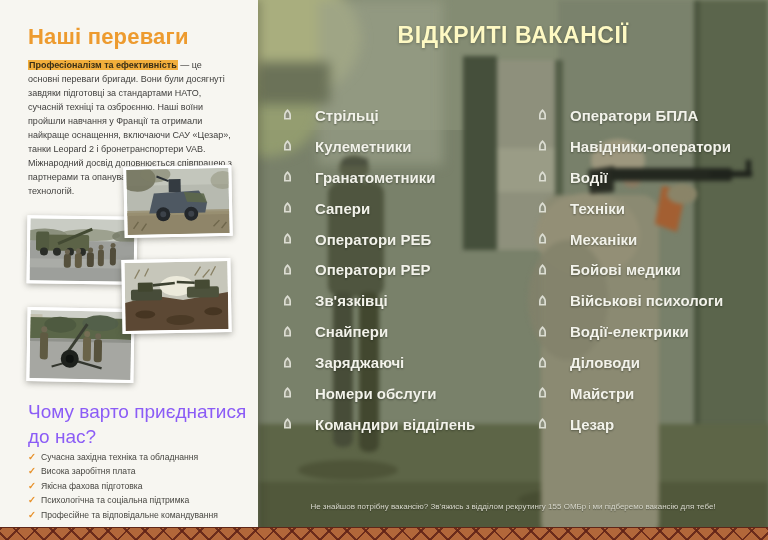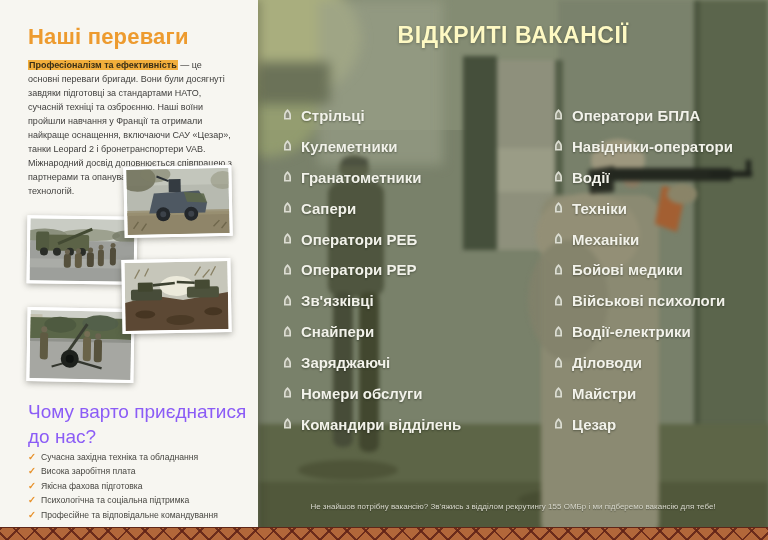--- a/index.html
+++ b/index.html
@@ -36,22 +36,22 @@
   .right-panel { position:absolute; left:258px; top:0; width:510px; height:540px;
                  overflow:hidden; background:#79816a; }
   .scene { position:absolute; inset:0; width:510px; height:540px; }
   .blur2 { filter:blur(2px); } .blur6 { filter:blur(6px); }
 
   .vac-title { position:absolute; left:0; top:22px; width:100%; text-align:center;
                font-size:23px; font-weight:800; letter-spacing:.6px; color:#fef9c3;
                text-shadow:0 1px 3px rgba(30,35,25,.35); }
   .vac-col { position:absolute; top:100px; list-style:none; }
   .vac-col-left  { left:25px; }
-  .vac-col-right { left:296px; }
-  .vac-item { display:flex; align-items:center; gap:9px; height:30.9px; }
+  .vac-col-right { left:280px; }
+  .vac-item { display:flex; align-items:center; gap:23px; height:30.9px; }
   .vac-label { font-size:15px; font-weight:700; color:#f2f2ea;
                text-shadow:0 1px 2px rgba(25,30,20,.45); white-space:nowrap; }
   .bullet { display:inline-flex; width:9px; }
   .bullet svg { display:block; }
 
   .footer-note { position:absolute; left:0; top:502px; width:100%; text-align:center;
                  font-size:8px; color:#d9d9cd; text-shadow:0 1px 1px rgba(25,30,20,.5); }
 
   
   .ornament { position:absolute; left:0; bottom:0; width:768px; height:13px; z-index:20;

